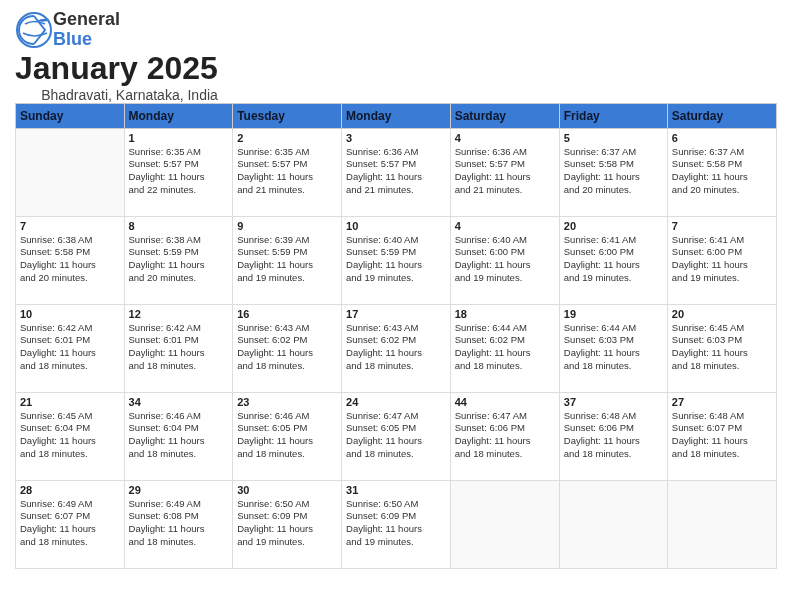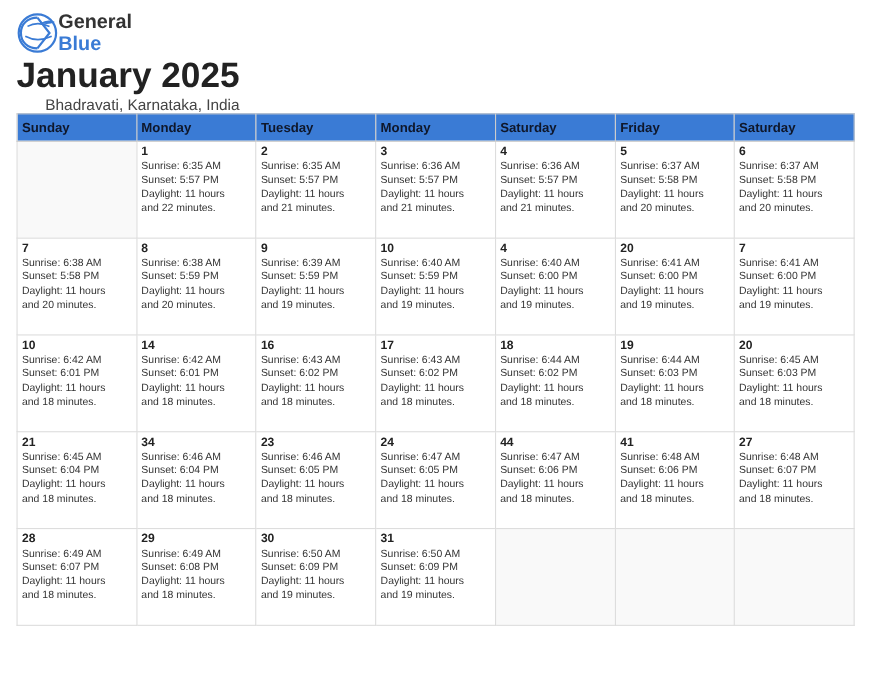--- a/index.html
+++ b/index.html
@@ -256,21 +256,21 @@
           <td>
             <span class="day-num">10</span>
             <div class="cell-info">
               <span style="display: block;">Sunrise: 6:42 AM</span>
               <span style="display: block;">Sunset: 6:01 PM</span>
               <span style="display: block;">Daylight: 11 hours</span>
               <span style="display: block;">and 18 minutes.</span>
             </div>
           </td>
           <td>
-            <span class="day-num">14</span>
+            <span class="day-num">12</span>
             <div class="cell-info">
               <span style="display: block;">Sunrise: 6:42 AM</span>
               <span style="display: block;">Sunset: 6:01 PM</span>
               <span style="display: block;">Daylight: 11 hours</span>
               <span style="display: block;">and 18 minutes.</span>
             </div>
           </td>
           <td>
             <span class="day-num">16</span>
             <div class="cell-info">
@@ -357,21 +357,21 @@
           <td>
             <span class="day-num">44</span>
             <div class="cell-info">
               <span style="display: block;">Sunrise: 6:47 AM</span>
               <span style="display: block;">Sunset: 6:06 PM</span>
               <span style="display: block;">Daylight: 11 hours</span>
               <span style="display: block;">and 18 minutes.</span>
             </div>
           </td>
           <td>
-            <span class="day-num">41</span>
+            <span class="day-num">37</span>
             <div class="cell-info">
               <span style="display: block;">Sunrise: 6:48 AM</span>
               <span style="display: block;">Sunset: 6:06 PM</span>
               <span style="display: block;">Daylight: 11 hours</span>
               <span style="display: block;">and 18 minutes.</span>
             </div>
           </td>
           <td>
             <span class="day-num">27</span>
             <div class="cell-info">

